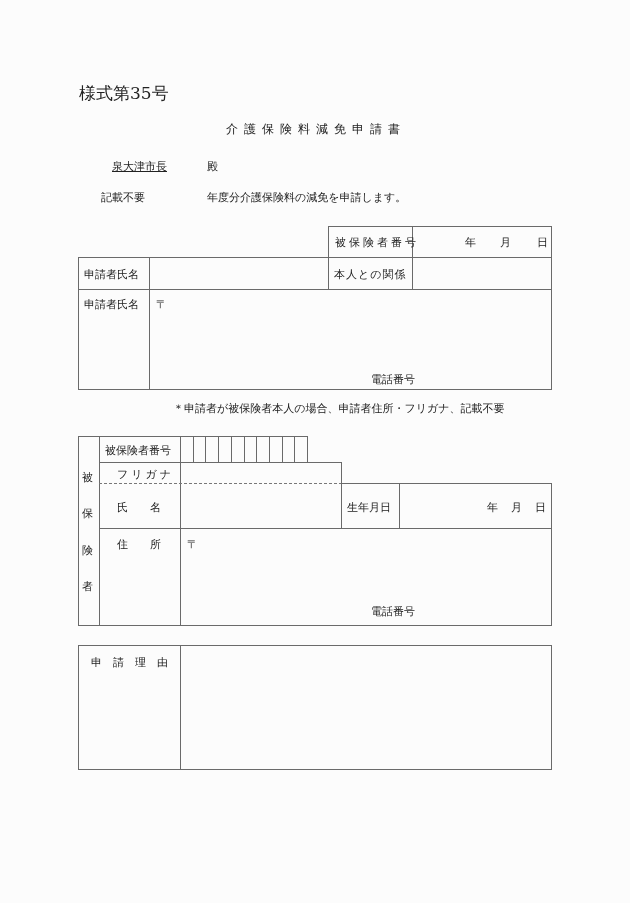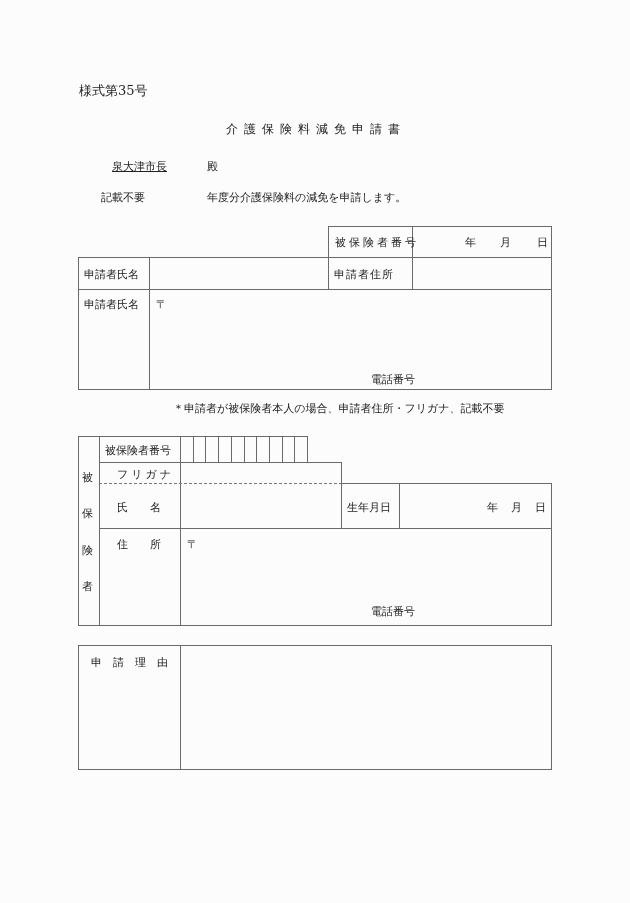--- a/index.html
+++ b/index.html
@@ -14,21 +14,21 @@
   .vl { position:absolute; width:0; border-left:1px solid #6a6a6a; }
   .hl { position:absolute; height:0; border-top:1px solid #6a6a6a; }
   .dash { position:absolute; height:0; border-top:1px dashed #777; }
   .lbl { position:absolute; white-space:nowrap; font-size:11px; }
   .spaced { letter-spacing:4px; }
   .cell { position:absolute; border-left:1px solid #6a6a6a; height:26px; top:436px; }
 </style>
 </head>
 <body>
 
-<div class="abs" style="left:79px;top:82px;font-size:13px;">様式第35号</div>
+<div class="abs" style="left:79px;top:82px;font-size:17px;">様式第35号</div>
 <div class="abs spaced" style="left:226px;top:121px;font-size:12px;letter-spacing:6px;">介護保険料減免申請書</div>
 <div class="abs" style="left:112px;top:159px;text-decoration:underline;">泉大津市長</div>
 <div class="abs" style="left:207px;top:159px;">殿</div>
 <div class="abs" style="left:101px;top:190px;">記載不要</div>
 <div class="abs" style="left:207px;top:190px;">年度分介護保険料の減免を申請します。</div>
 
 <div>
 
   <div class="b" style="left:328px;top:226px;width:224px;height:32px;"></div>
   <div class="vl" style="left:412px;top:226px;height:32px;"></div>
@@ -40,21 +40,21 @@
   </div>
 
   <div class="b" style="left:78px;top:257px;width:474px;height:133px;"></div>
   <div class="hl" style="left:78px;top:289px;width:474px;"></div>
   <div class="vl" style="left:149px;top:257px;height:133px;"></div>
   <div class="vl" style="left:328px;top:257px;height:32px;"></div>
   <div class="vl" style="left:412px;top:257px;height:32px;"></div>
 
   <div class="lbl" style="left:84px;top:267px;">申請者氏名</div>
   <div style="position:absolute;left:150px;top:258px;width:177px;height:30px;"></div>
-  <div class="lbl" style="left:334px;top:267px;letter-spacing:1px;">申請者住所</div>
+  <div class="lbl" style="left:334px;top:267px;letter-spacing:1px;">本人との関係</div>
   <div style="position:absolute;left:413px;top:258px;width:138px;height:30px;"></div>
 
   <div class="lbl" style="left:84px;top:297px;">申請者氏名</div>
   <div style="position:absolute;left:150px;top:290px;width:401px;height:99px;">
     <span class="lbl" style="left:6px;top:7px;font-family:'DejaVu Sans',sans-serif;">〒</span>
     <span class="lbl" style="left:221px;top:82px;">電話番号</span>
   </div>
 </div>
 
 <div class="abs" style="left:173px;top:401px;">＊申請者が被保険者本人の場合、申請者住所・フリガナ、記載不要</div>

